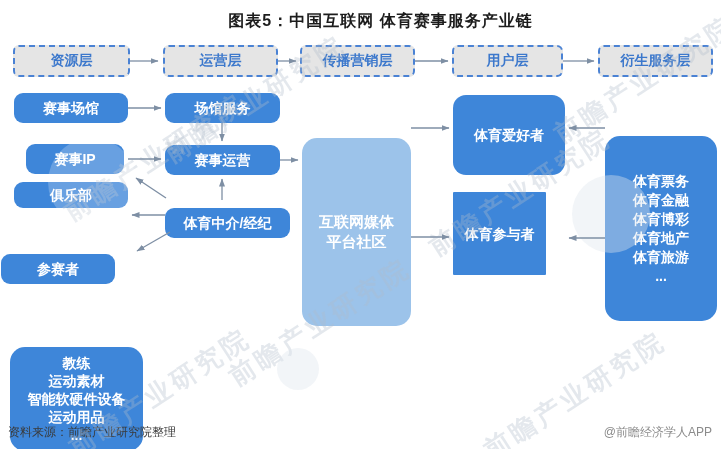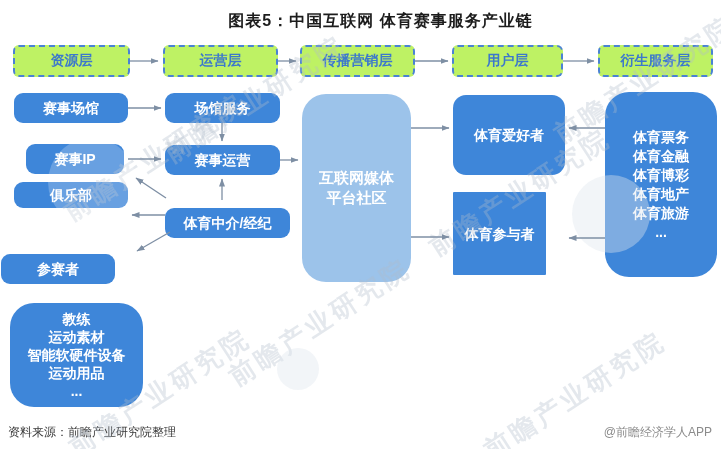--- a/index.html
+++ b/index.html
@@ -7,36 +7,36 @@
     position:relative;width:721px;height:449px;background:#ffffff;
     font-family:"Liberation Sans","DejaVu Sans",sans-serif;overflow:hidden;
   }
   .title{
     position:absolute;top:11px;left:0;width:100%;text-align:center;
     font-size:16px;font-weight:bold;color:#1c1c1c;letter-spacing:1px;z-index:4;margin-left:20px;
   }
   
   .dashed{
     position:absolute;top:45px;height:32px;box-sizing:border-box;
-    border:2px dashed #4a82d4;border-radius:6px;background:#bef264;
+    border:2px dashed #4a82d4;border-radius:6px;background:#e5e5e5;
     color:#3c78cc;font-size:14px;font-weight:bold;
     display:flex;align-items:center;justify-content:center;z-index:3;
   }
   .l1{left:13px;width:117px}
   .l2{left:163px;width:115px}
   .l3{left:300px;width:115px}
   .l4{left:452px;width:111px}
   .l5{left:598px;width:115px}
   
   .node{
     position:absolute;background:#3e86d9;color:#ffffff;font-size:14px;font-weight:bold;
     display:flex;align-items:center;justify-content:center;text-align:left;
     border-radius:9px;z-index:3;line-height:18px;
   }
-  .node.big{border-radius:24px;flex-direction:column;}
+  .node.big{border-radius:15px;flex-direction:column;margin-top:44px;}
   .n-venue{left:14px;top:93px;width:114px;height:30px}
   .n-ip{left:26px;top:144px;width:98px;height:30px}
   .n-club{left:14px;top:182px;width:114px;height:26px}
   .n-part{left:1px;top:254px;width:114px;height:30px}
   .n-more{left:10px;top:303px;width:133px;height:104px;line-height:18px;font-size:14px}
   .n-vs{left:165px;top:93px;width:115px;height:30px}
   .n-op{left:165px;top:145px;width:115px;height:30px}
   .n-agency{left:165px;top:208px;width:125px;height:30px}
   .n-media{left:302px;top:94px;width:109px;height:188px;background:#9cc3ea;border-radius:17px;font-size:15px;line-height:20px;flex-direction:column}
   .n-fans{left:453px;top:95px;width:112px;height:80px;border-radius:13px}

